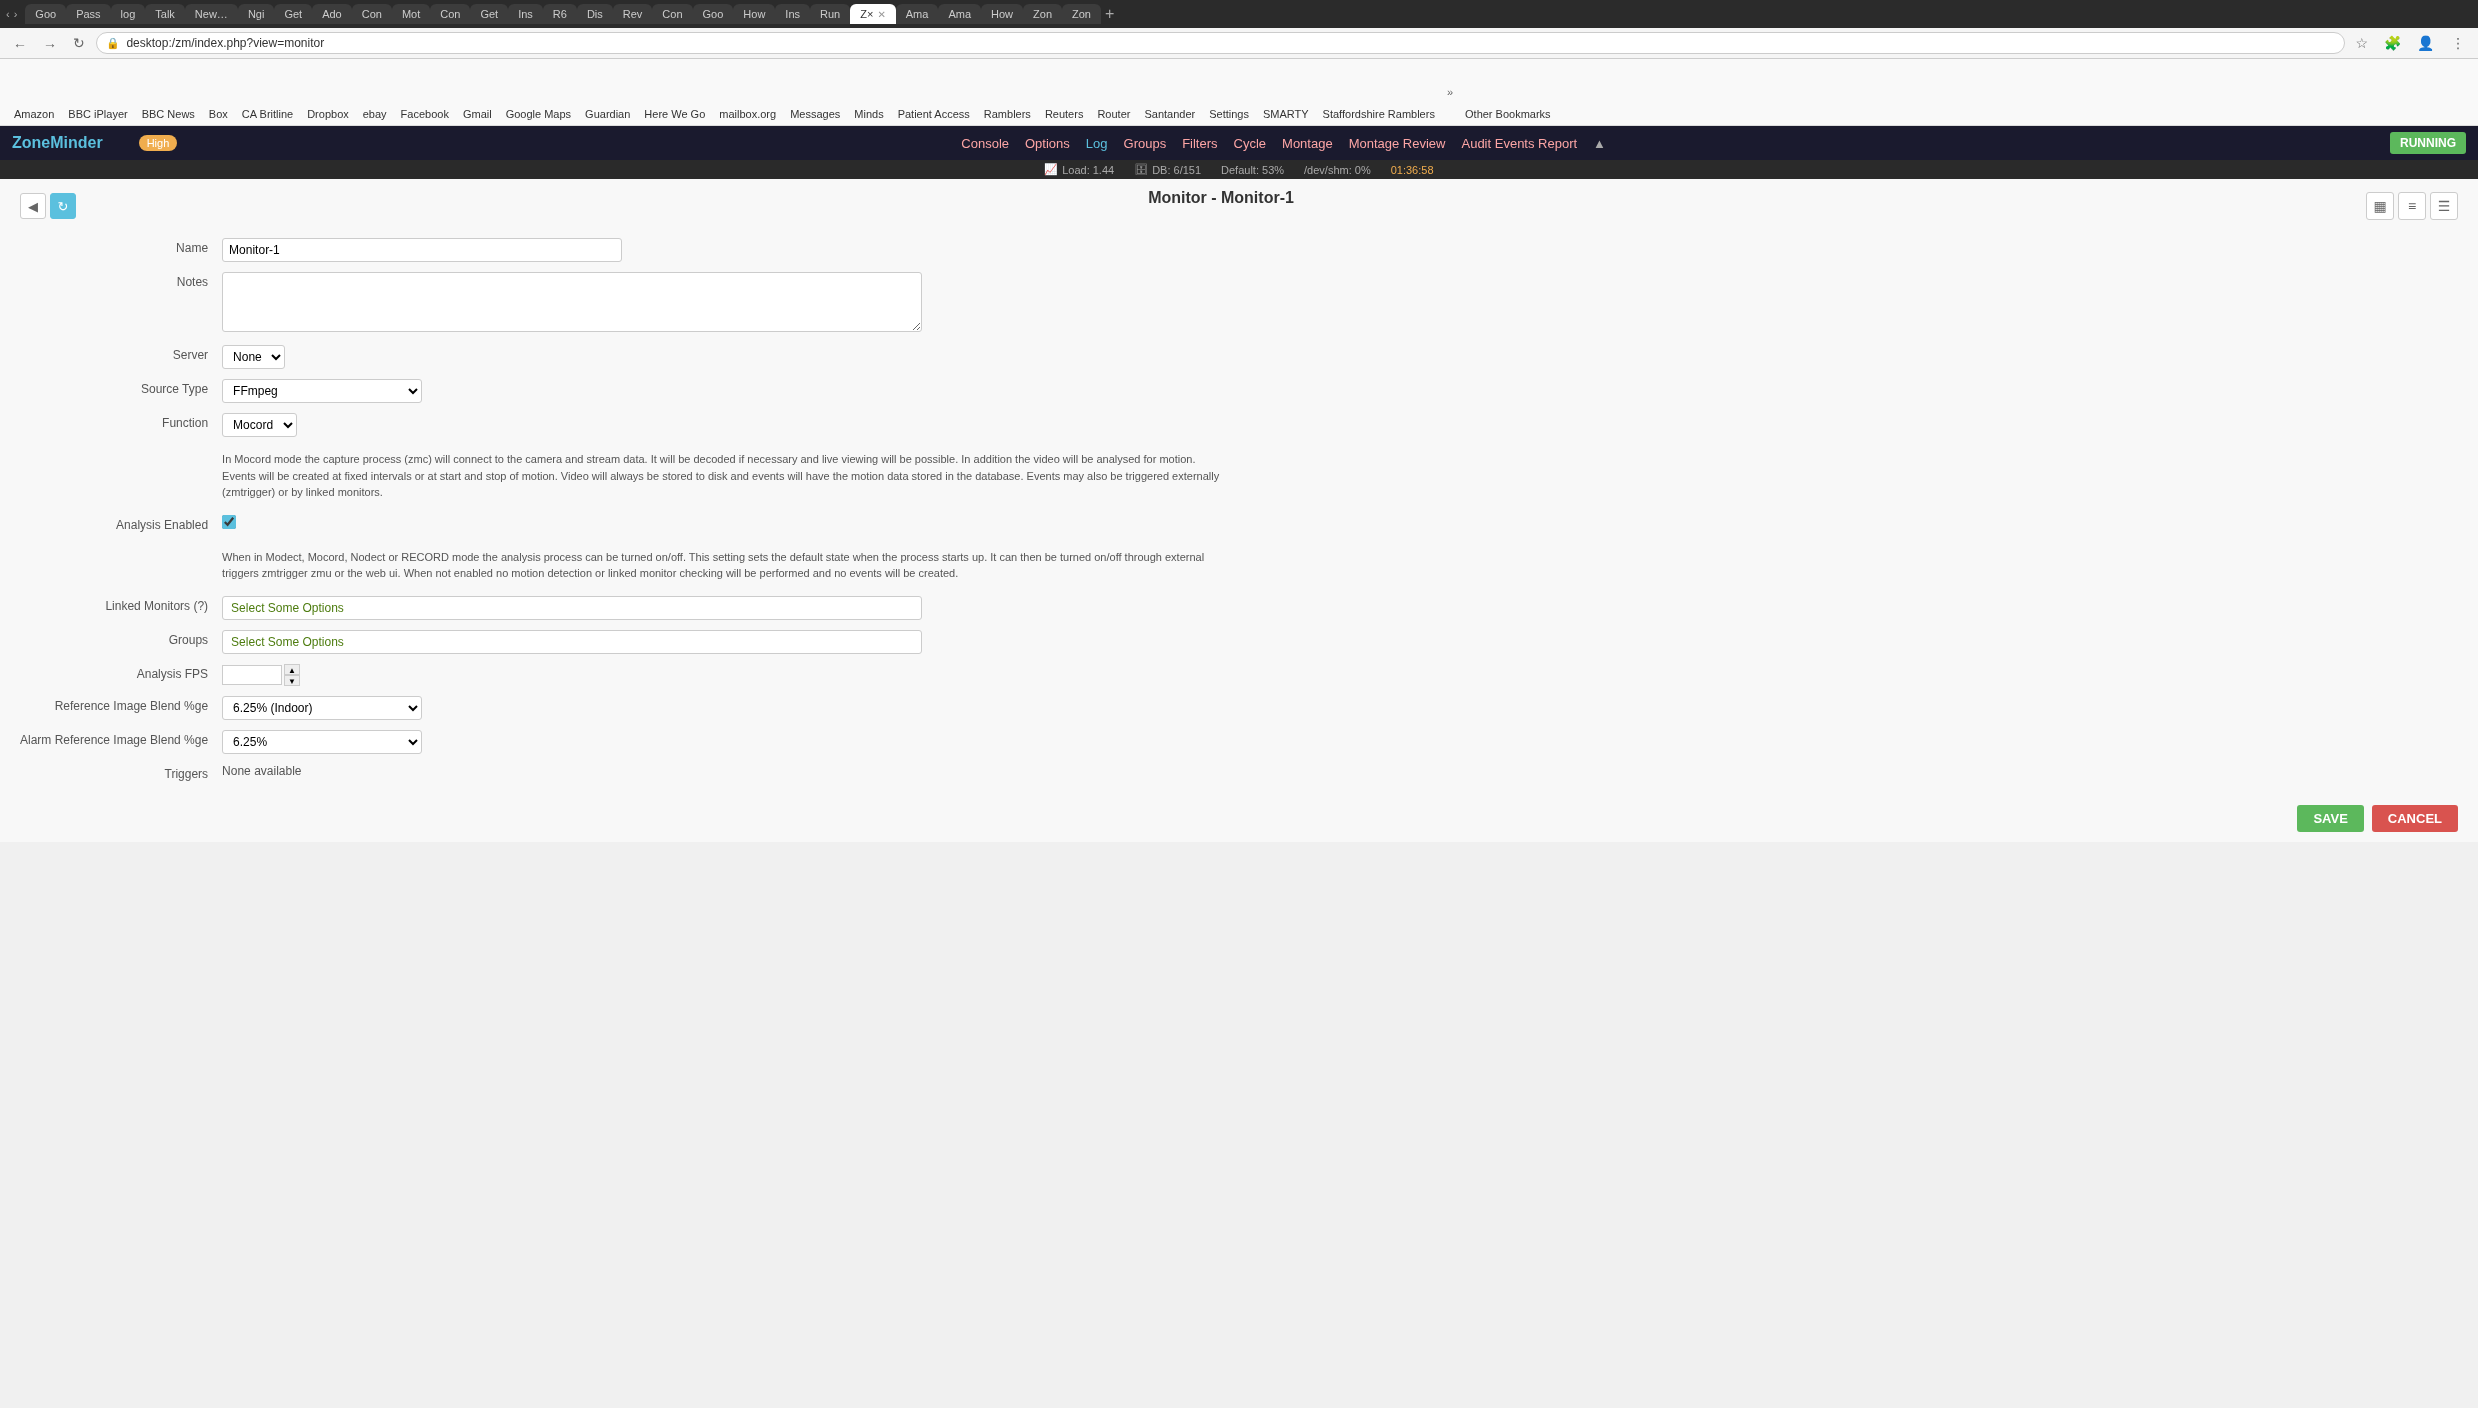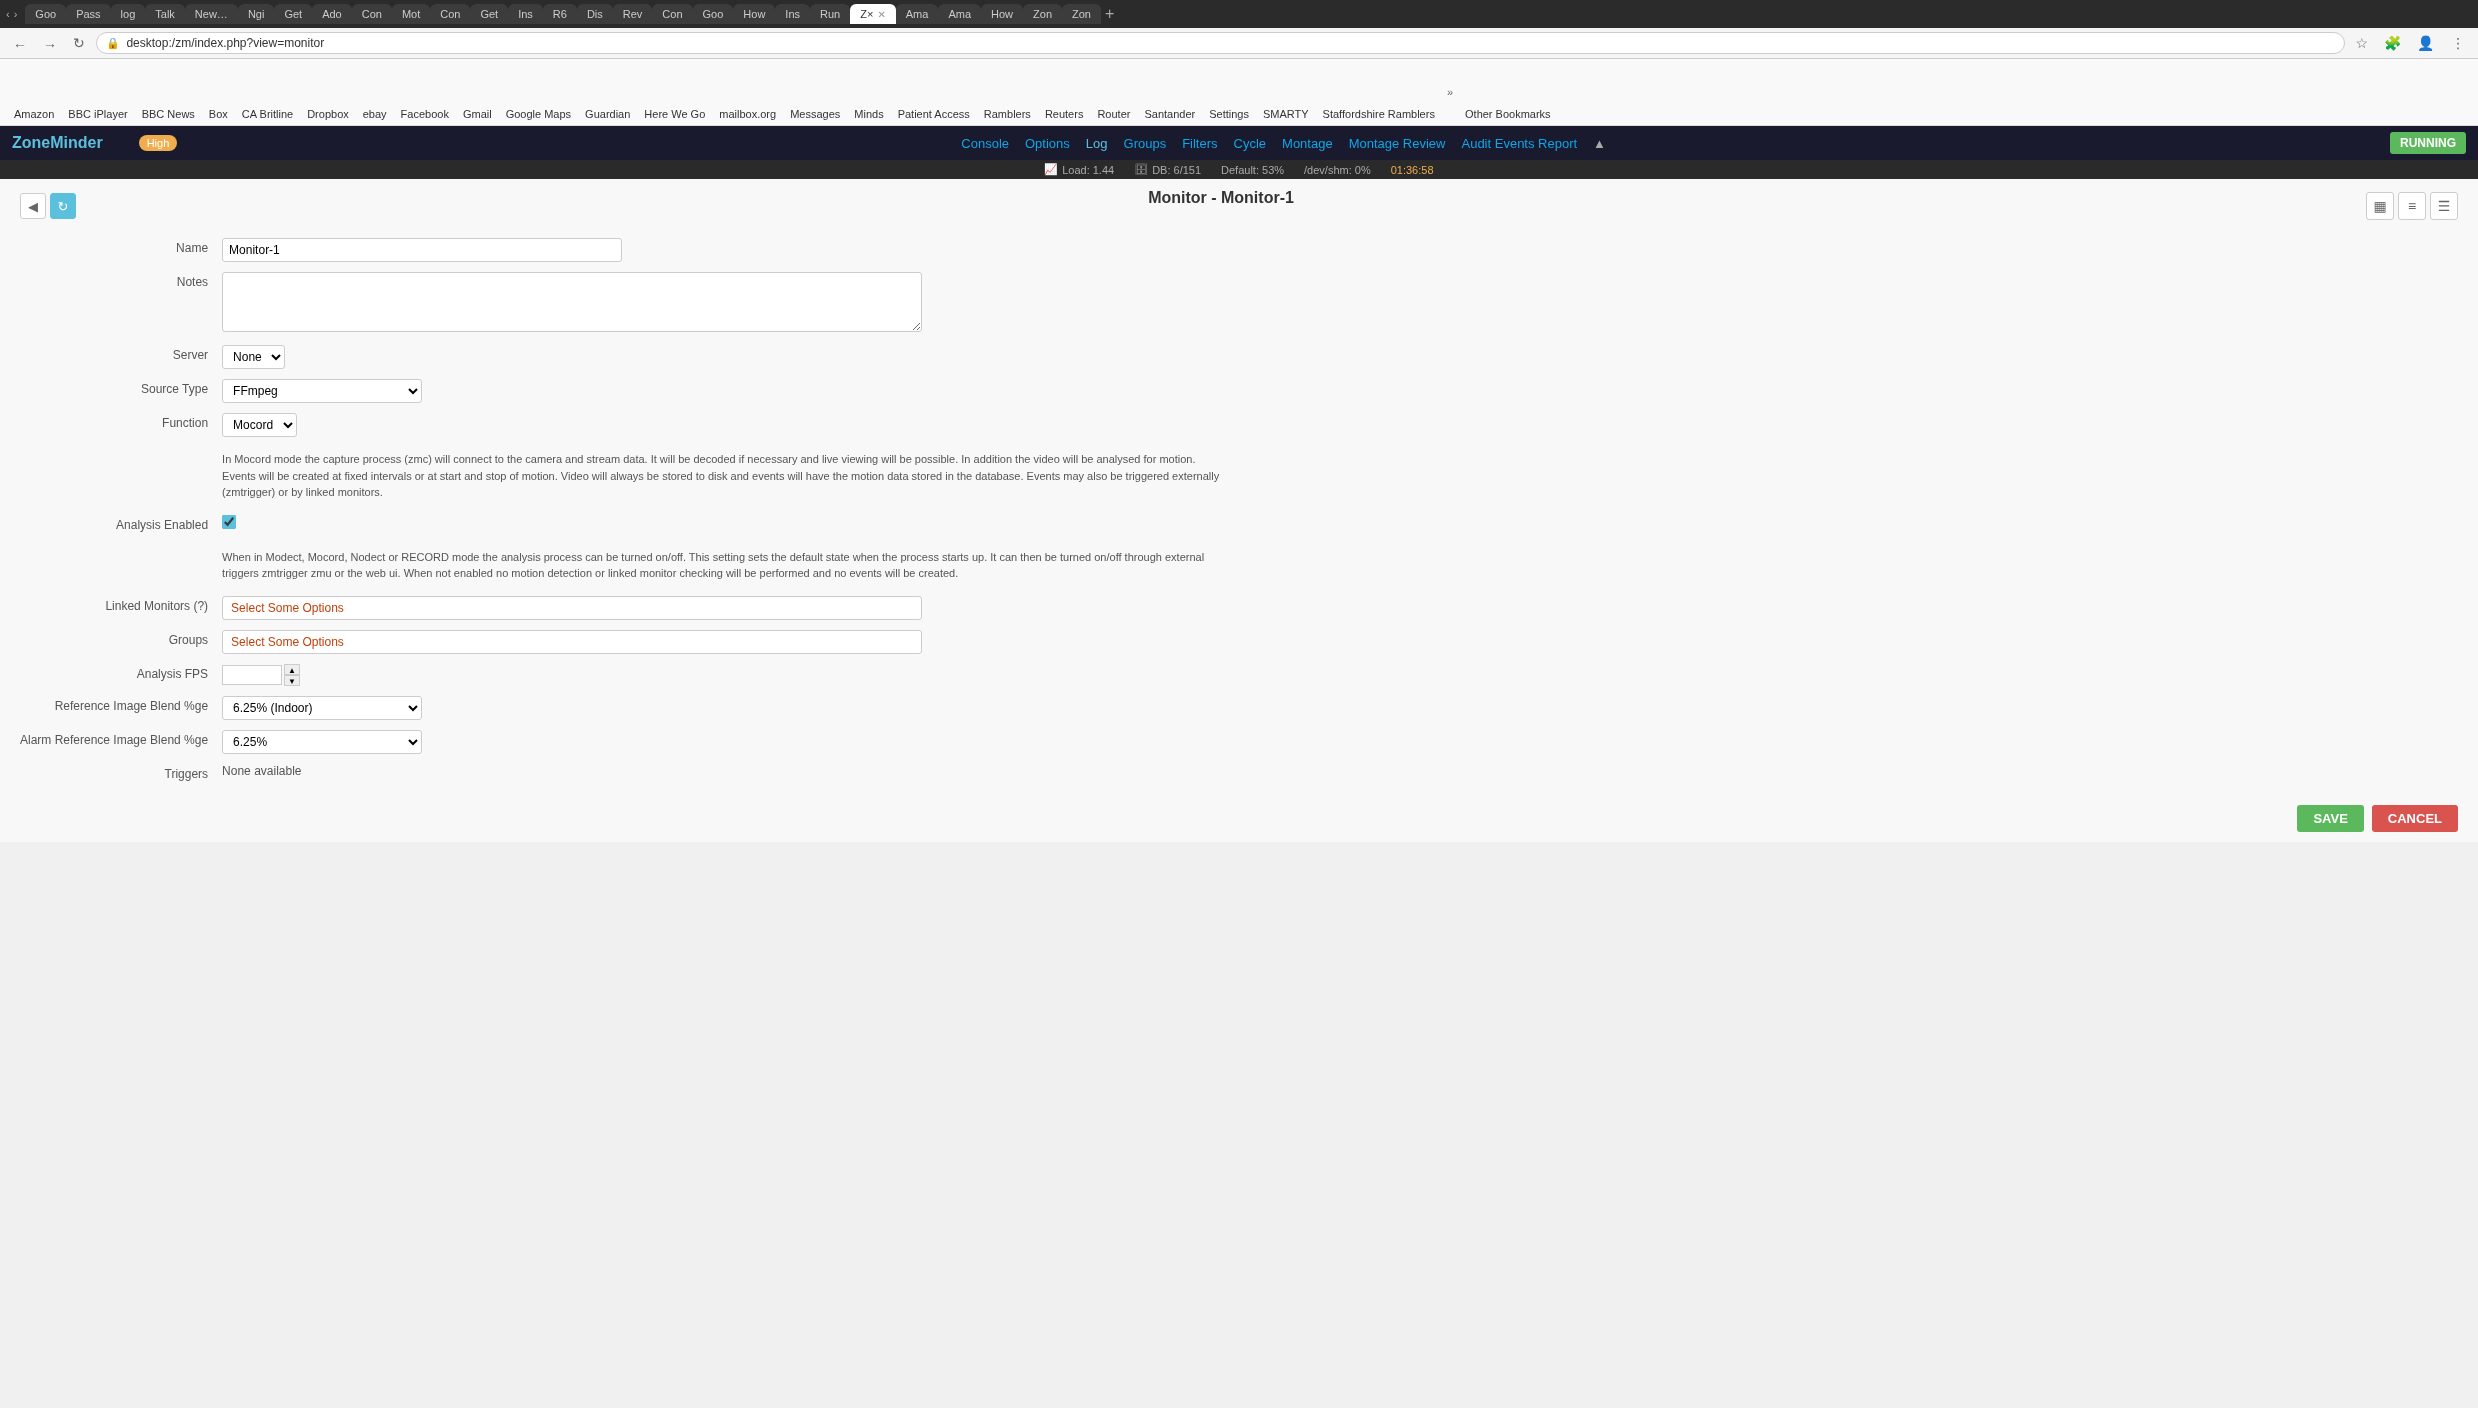--- a/index.html
+++ b/index.html
@@ -12,21 +12,21 @@
     .nav-btn { background: none; border: none; cursor: pointer; font-size: 14px; color: #666; padding: 2px 5px; }
     .nav-btn:disabled { color: #ccc; }
     .address-bar { flex: 1; border: 1px solid #ccc; border-radius: 12px; padding: 3px 10px; font-size: 12px; background: #fff; display: flex; align-items: center; gap: 6px; }
     .bookmarks-bar { background: #f9f9f9; border-bottom: 1px solid #ddd; padding: 3px 8px; display: flex; align-items: center; gap: 2px; overflow: hidden; font-size: 11px; }
     .bookmark-item { padding: 2px 6px; border-radius: 3px; cursor: pointer; white-space: nowrap; color: #333; text-decoration: none; display: flex; align-items: center; gap: 3px; margin-top: 44px; }
 
     
     .zm-header { background: #2a2a2a; color: #fff; padding: 0; }
     .zm-logo { font-size: 16px; font-weight: bold; color: #5bc0de; margin-right: 20px; }
     .zm-nav-links { display: flex; gap: 16px; font-size: 13px; }
-    .zm-nav-link { color: #0ea5e9; text-decoration: none; cursor: pointer; }
+    .zm-nav-link { color: #fca5a5; text-decoration: none; cursor: pointer; }
     .zm-nav-link.active { color: #5bc0de; }
     .zm-status-bar { background: #2a2a2a; padding: 3px 10px; display: flex; justify-content: center; gap: 20px; font-size: 11px; color: #aaa; align-items: center; }
     .zm-status-item { display: flex; align-items: center; gap: 4px; }
     .zm-running-badge { background: #5cb85c; color: #fff; font-size: 12px; font-weight: bold; padding: 4px 10px; border-radius: 3px; }
     .zm-high-badge { background: #f0ad4e; color: #fff; font-size: 11px; padding: 2px 8px; border-radius: 10px; cursor: pointer; }
 
     
     .zm-body { display: flex; background: #f8f8f8; min-height: 600px; }
     .zm-sidebar { width: 80px; background: #fff; border-right: 1px solid #ddd; padding-top: 10px; }
     .zm-sidebar-item { padding: 8px 10px; font-size: 13px; color: #5bc0de; cursor: pointer; text-align: center; border-left: 3px solid transparent; }
@@ -36,21 +36,21 @@
 
     
     .form-table { width: 100%; border-collapse: collapse; }
     .form-table tr { vertical-align: top; }
     .form-table td.label-col { width: 200px; text-align: right; padding: 8px 14px 8px 0; font-size: 12px; color: #555; font-weight: normal; white-space: nowrap; }
     .form-table td.field-col { padding: 5px 0; }
     .form-input { border: 1px solid #ccc; border-radius: 3px; padding: 4px 6px; font-size: 12px; width: 400px; background: #fff; }
     .form-textarea { border: 1px solid #ccc; border-radius: 3px; padding: 4px 6px; font-size: 12px; width: 100%; min-height: 60px; background: #fff; resize: vertical; }
     .form-select { border: 1px solid #ccc; border-radius: 3px; padding: 3px 6px; font-size: 12px; background: #fff; cursor: pointer; }
     .form-select-wide { border: 1px solid #ccc; border-radius: 3px; padding: 3px 6px; font-size: 12px; background: #fff; cursor: pointer; width: 200px; }
-    .select-some { border: 1px solid #ccc; border-radius: 3px; padding: 4px 8px; font-size: 12px; color: #c2410c; background: #fff; width: 100%; cursor: pointer; }
+    .select-some { border: 1px solid #ccc; border-radius: 3px; padding: 4px 8px; font-size: 12px; color: #4d7c0f; background: #fff; width: 100%; cursor: pointer; }
     .checkbox-input { width: 14px; height: 14px; cursor: pointer; accent-color: #5bc0de; }
 
     
     .icon-toolbar { display: flex; gap: 4px; }
     .icon-btn { width: 28px; height: 28px; border: 1px solid #ccc; background: #fff; border-radius: 3px; display: flex; align-items: center; justify-content: center; cursor: pointer; font-size: 14px; color: #666; }
 
     
     .btn-save { background: #5cb85c; color: #fff; border: none; padding: 6px 16px; border-radius: 3px; cursor: pointer; font-size: 13px; font-weight: bold; }
     .btn-cancel { background: #d9534f; color: #fff; border: none; padding: 6px 16px; border-radius: 3px; cursor: pointer; font-size: 13px; font-weight: bold; }
 

